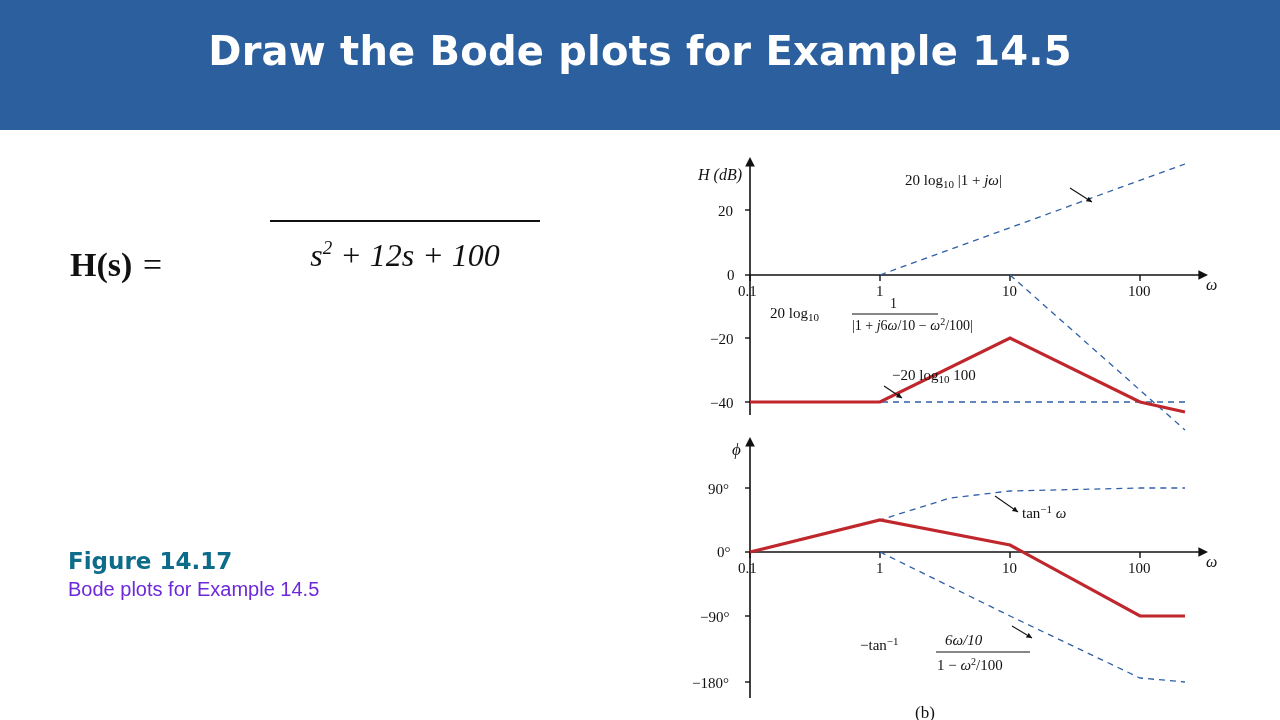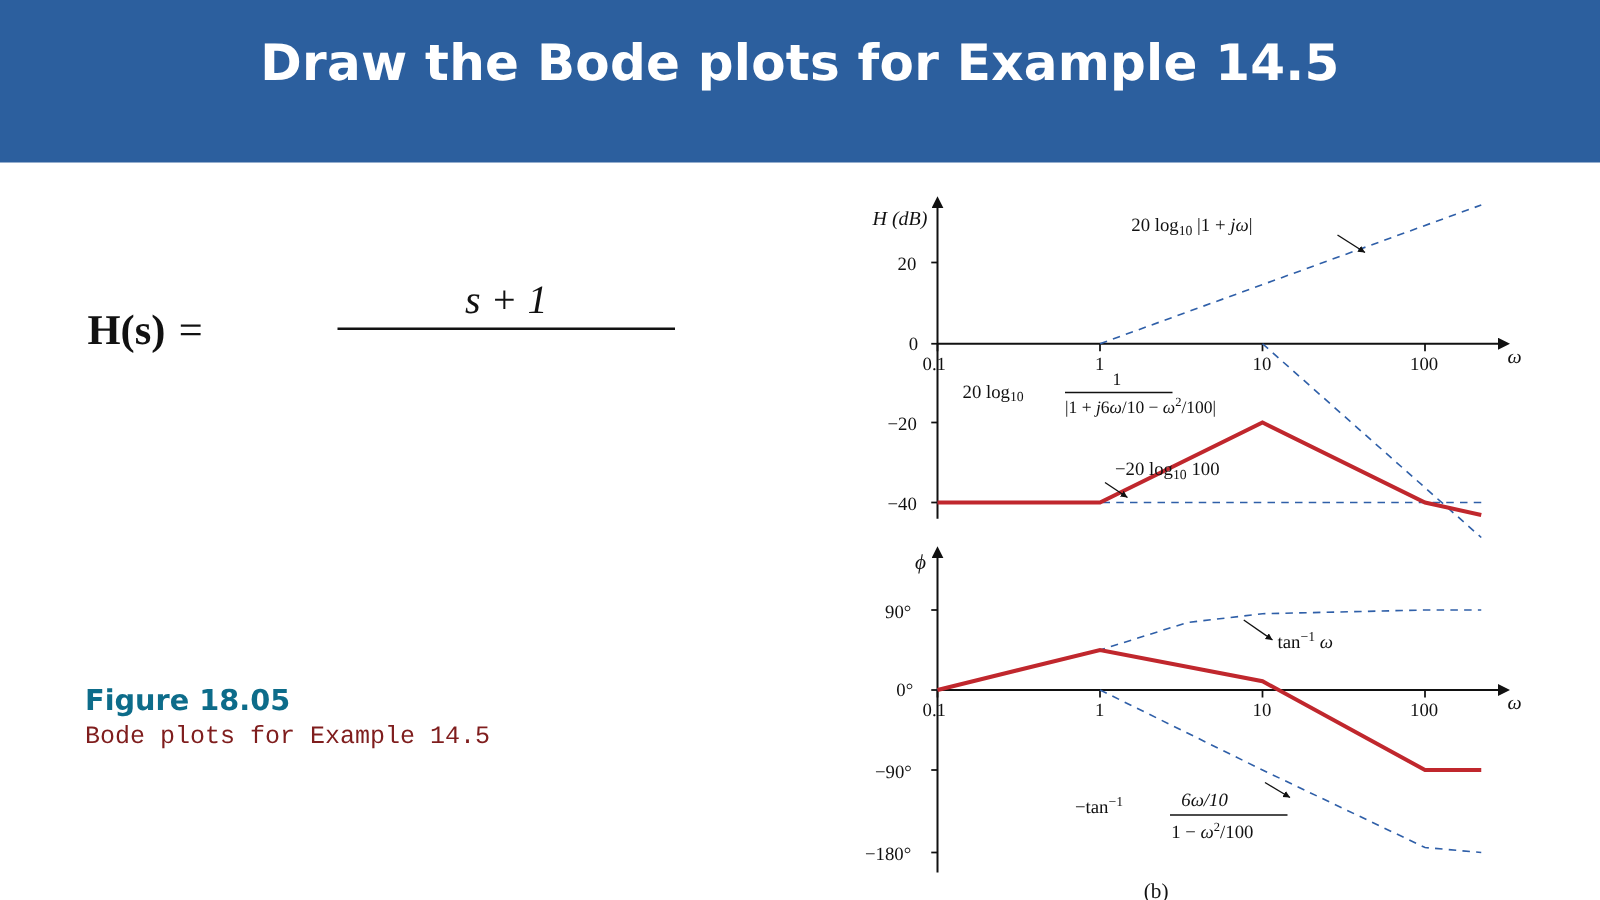--- a/index.html
+++ b/index.html
@@ -46,23 +46,23 @@
   sup.exp{font-size:19px;vertical-align:super;font-style:italic;}
 
   .fig-label{
     position:absolute;left:68px;top:548px;
     color:#0d6c8a;
     font-size:23px;font-weight:bold;
     font-family:"DejaVu Sans", sans-serif;
   }
   .fig-caption{
     position:absolute;left:68px;top:578px;
-    color:#7f1d1d;
+    color:#6d28d9;
     font-size:20px;
-    font-family:Liberation Mono, monospace;
+    font-family:Liberation Sans, sans-serif;
   }
   
   .figure{
     position:absolute;left:640px;top:140px;width:600px;height:580px;text-align:right;
   }
   .figure svg{display:block;}
   .sub-label{
     position:absolute;left:915px;top:703px;
     font-size:17px;font-family:"Liberation Serif", serif;color:#111;
   }
@@ -73,26 +73,29 @@
 <div class="header">
   <div class="header-title">Draw the Bode plots for Example 14.5</div>
 </div>
 
 <div class="formula">
   <div class="lhs">
     <b>H(s)</b>
     <span>=</span>
   </div>
   <div class="frac">
-    <div class="num">s + 1</div>
     <div class="bar"></div>
+    <div class="den">
+      <span>s</span><sup class="exp">2</sup>
+      <span>+ 12s + 100</span>
+    </div>
   </div>
 </div>
 
-<div class="fig-label">Figure 18.05</div>
+<div class="fig-label">Figure 14.17</div>
 <div class="fig-caption">Bode plots for Example 14.5</div>
 
 <div class="figure">
 <svg width="600" height="580" viewBox="0 0 600 580" xmlns="http://www.w3.org/2000/svg">
   <defs>
     <marker id="arrw" markerWidth="9" markerHeight="9" refX="1" refY="3" orient="auto">
       <path d="M0,0 L6,3 L0,6 z" fill="#111"></path>
     </marker>
     <marker id="tip" markerWidth="8" markerHeight="8" refX="5" refY="2.5" orient="auto">
       <path d="M0,0 L5,2.5 L0,5 z" fill="#111"></path>

